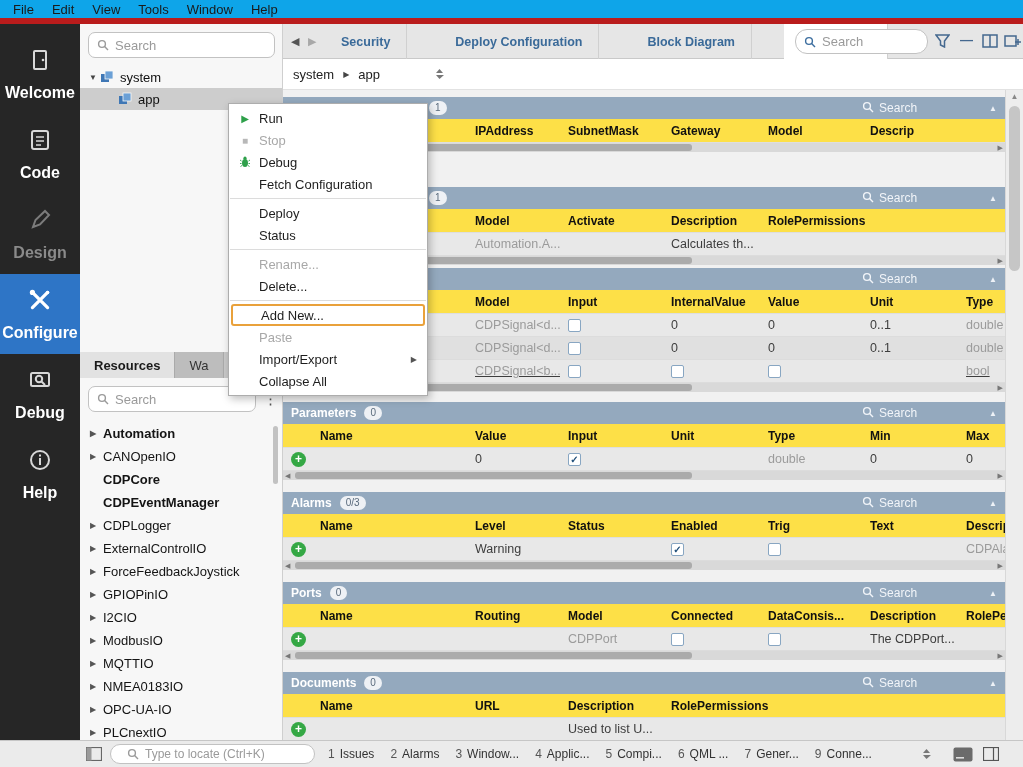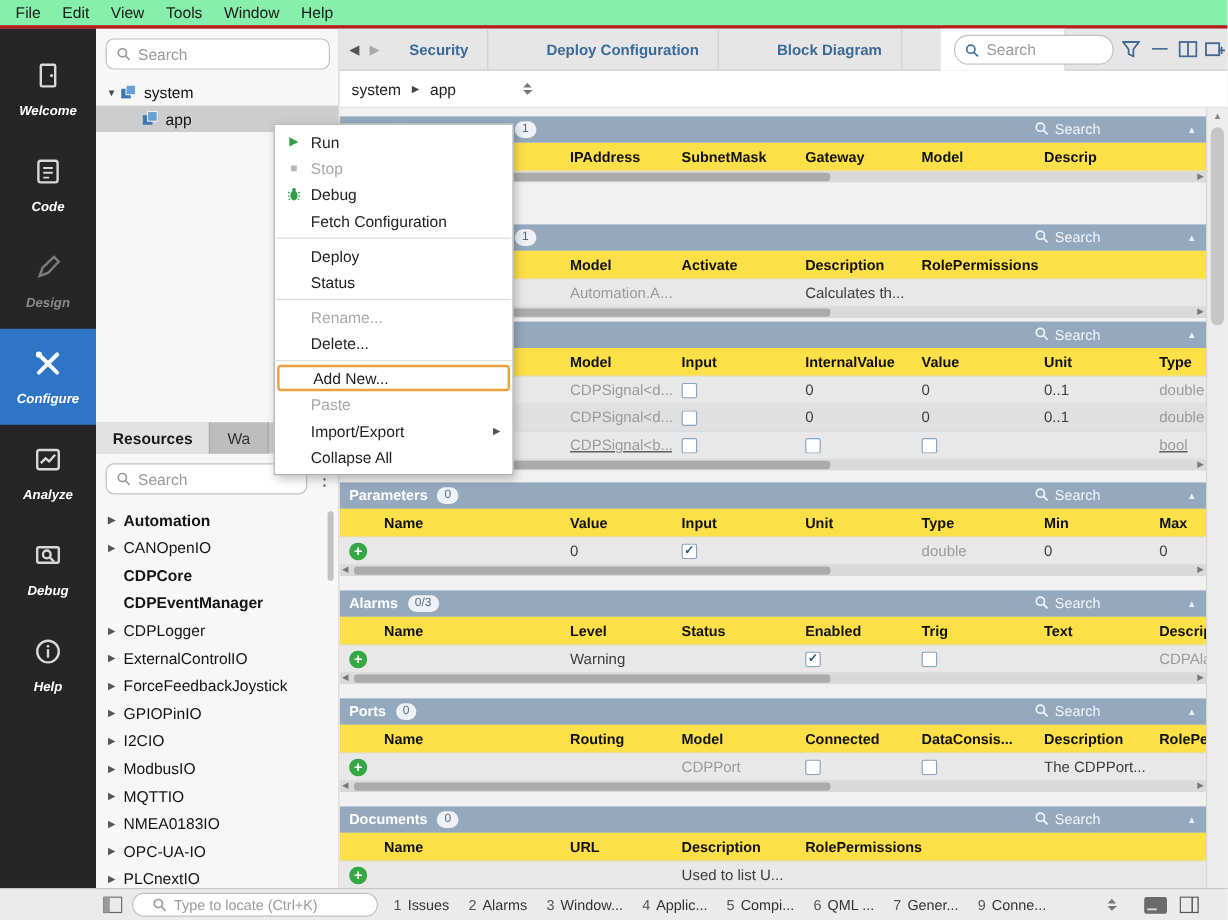--- a/index.html
+++ b/index.html
@@ -1,29 +1,29 @@
 <!DOCTYPE html>
 <html><head>
 <meta charset="utf-8">
 <style>
   *{margin:0;padding:0;box-sizing:border-box;}
   html,body{width:1023px;height:767px;overflow:hidden;font-family:"Liberation Sans",sans-serif;background:#f0f0f0;}
   .app{position:relative;width:1023px;height:767px;}
 
   
-  .menubar{position:absolute;left:0;top:0;width:1023px;height:24px;background:#86efac;border-bottom:3px solid #b91c1c;display:flex;align-items:center;padding-left:4px;}
+  .menubar{position:absolute;left:0;top:0;width:1023px;height:24px;background:#0ea5e9;border-bottom:6px solid #b91c1c;display:flex;align-items:center;padding-left:4px;}
   .mb-item{padding:3px 9px;font-size:13px;color:#1a1a1a;cursor:default;}
 
   
   .activitybar{position:absolute;left:0;top:24px;width:80px;height:716px;background:#262626;display:flex;flex-direction:column;padding-top:10px;}
   .act-item{width:80px;height:80px;display:flex;flex-direction:column;align-items:center;justify-content:center;color:#d8d8d8;}
   .act-item.active{background:#2e75c6;color:#fff;}
   .act-item.disabled{color:#7c7c7c;}
   .act-icon{height:28px;display:flex;align-items:center;}
-  .act-label{font-size:11px;font-weight:bold;margin-top:10px;color:#fff;font-style:italic;}
+  .act-label{font-size:16px;font-weight:bold;margin-top:10px;color:#fff;}
   .act-item.disabled .act-label{color:#8a8a8a;}
 
   
   .explorer{position:absolute;left:80px;top:24px;width:203px;height:716px;background:#f7f7f7;border-right:1px solid #cfcfcf;}
   .search-box{position:absolute;height:26px;display:flex;align-items:center;background:#fff;border:1px solid #c2c2c2;border-radius:7px;padding:0 8px;gap:6px;}
   .search-box input{border:none;outline:none;flex:1;min-width:0;font-size:13px;color:#333;background:transparent;font-family:"Liberation Sans",sans-serif;}
   .search-box input::placeholder{color:#9a9a9a;}
   .sb-icon{display:flex;align-items:center;color:#9a9a9a;}
   .sb-icon.blue{color:#3c6e9f;}
   .tree{position:absolute;left:0;top:42px;right:0;height:282px;}
@@ -151,29 +151,20 @@
             <path d="M5 5l14 14M19 5L5 19" stroke="currentColor" stroke-width="3" stroke-linecap="round"></path>
             <circle cx="5" cy="5" r="2.4" fill="currentColor"></circle>
             <circle cx="19" cy="5" r="1.6" fill="currentColor"></circle>
           </svg>
         </span>
         <div class="act-label">Configure</div>
       </div>
       <div class="act-item">
         <span class="act-icon">
           <svg width="24" height="24" viewBox="0 0 24 24">
-            <rect x="3" y="4" width="18" height="16" rx="2" fill="none" stroke="currentColor" stroke-width="2"></rect>
-            <path d="M6 15l4-4 3 2.5L18 8" stroke="currentColor" stroke-width="2" fill="none"></path>
-          </svg>
-        </span>
-        <div class="act-label">Analyze</div>
-      </div>
-      <div class="act-item">
-        <span class="act-icon">
-          <svg width="24" height="24" viewBox="0 0 24 24">
             <rect x="3" y="5" width="18" height="13" rx="1.5" fill="none" stroke="currentColor" stroke-width="2"></rect>
             <circle cx="11" cy="11" r="3.2" fill="none" stroke="currentColor" stroke-width="2"></circle>
             <path d="M13.5 13.5L17 17" stroke="currentColor" stroke-width="2"></path>
           </svg>
         </span>
         <div class="act-label">Debug</div>
       </div>
       <div class="act-item">
         <span class="act-icon">
           <svg width="24" height="24" viewBox="0 0 24 24">

